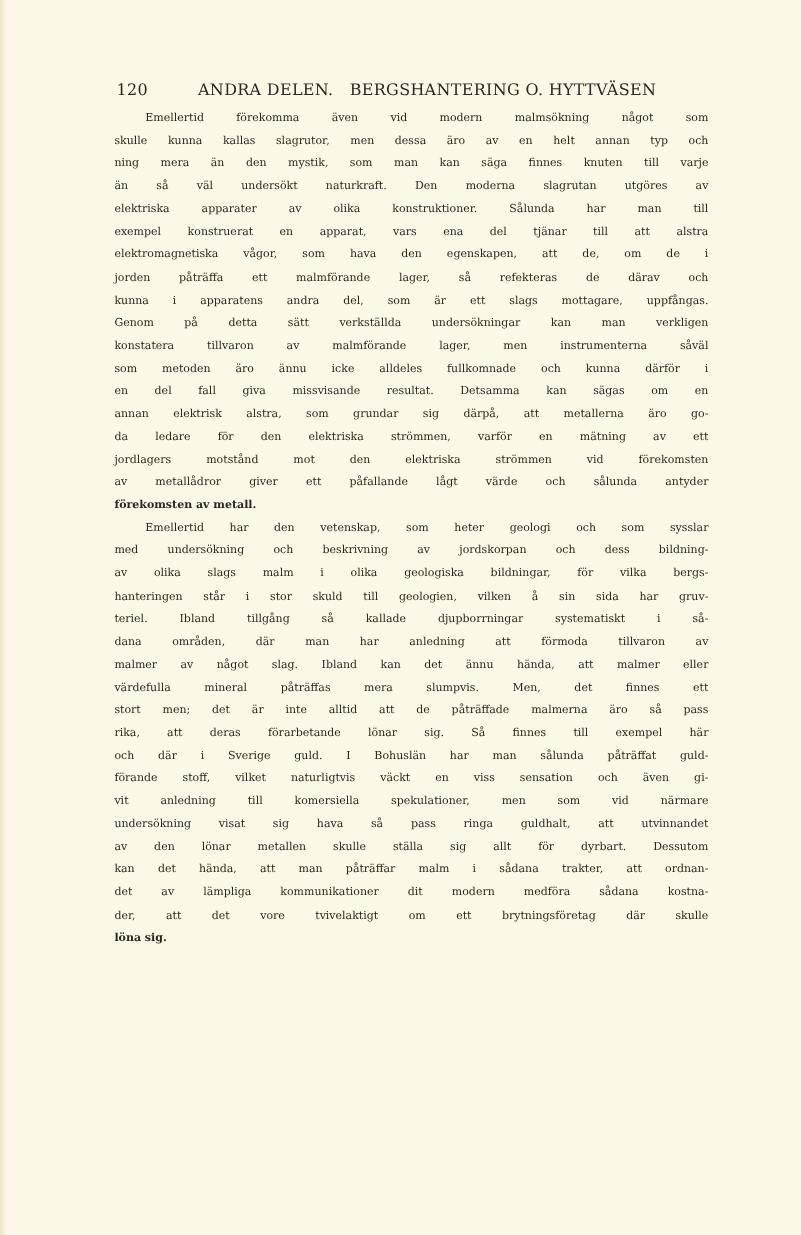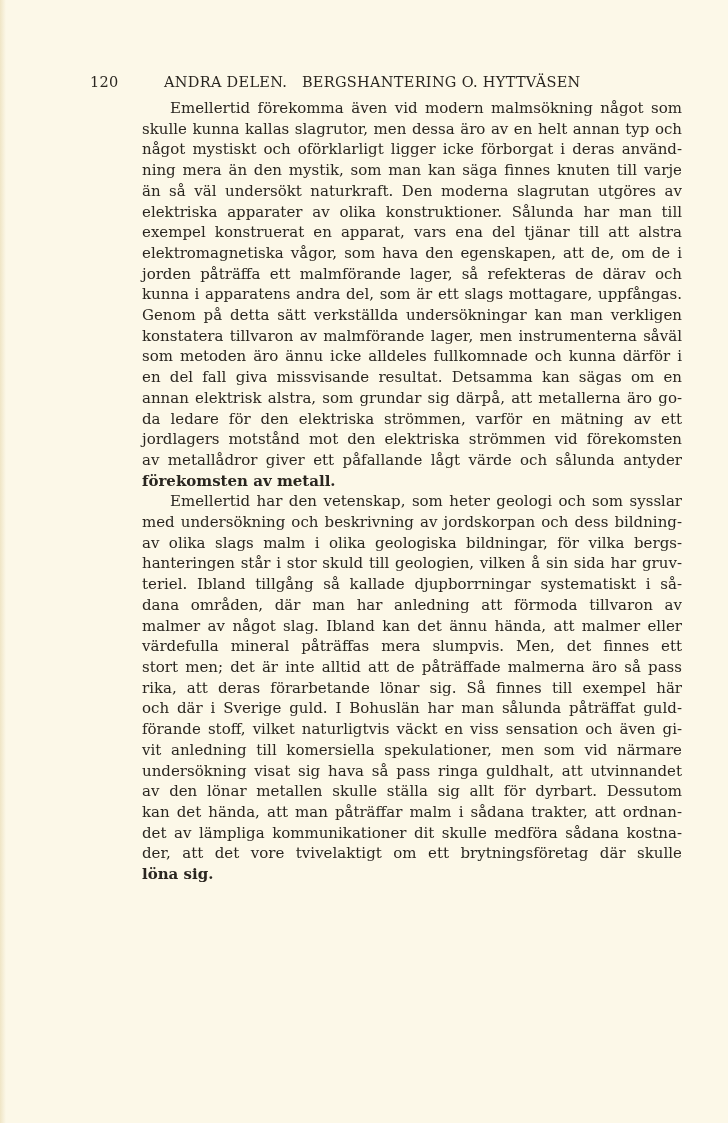--- a/index.html
+++ b/index.html
@@ -8,27 +8,27 @@
     background: #fcf8e8;
     position: relative; overflow: hidden;
     font-family: "DejaVu Serif", "Liberation Serif", serif;
     color: #2a2620;
   }
   .page-edge {
     position: absolute; left: 0; top: 0; width: 6px; height: 1123px;
     background: linear-gradient(to right, #efe5c6, #fcf8e8);
   }
   .header {
-    position: absolute; top: 74px; left: 90px; width: 520px;
+    position: absolute; top: 74px; left: 106px; width: 520px;
     font-size: 14.5px; letter-spacing: 0.3px; white-space: nowrap;
   }
   .header .pno { display: inline-block; width: 74px; }
   .body-text {
     position: absolute; top: 98px; left: 104px; width: 540px;
-    font-size: 15px; line-height: 20.7px; margin-left: 38px;
+    font-size: 10px; line-height: 20.7px;
   }
   .line {
     display: block; white-space: nowrap;
     text-align: justify; text-align-last: justify;
   }
   .line.indent { text-indent: 28px; }
   .line.last { text-align-last: left; font-weight: bold; }
 </style>
 </head>
 <body>
@@ -36,21 +36,20 @@
 <div class="page-edge"></div>
 
 <div class="header">
   <span class="pno">120</span><span style="white-space:pre">ANDRA DELEN.   BERGSHANTERING O. HYTTVÄSEN</span>
 </div>
 
 <div class="body-text">
   <div>
     <span class="line indent">Emellertid förekomma även vid modern malmsökning något som</span>
     <span class="line">skulle kunna kallas slagrutor, men dessa äro av en helt annan typ och</span>
-    <span class="line">något mystiskt och oförklarligt ligger icke förborgat i deras använd-</span>
     <span class="line">ning mera än den mystik, som man kan säga finnes knuten till varje</span>
     <span class="line">än så väl undersökt naturkraft. Den moderna slagrutan utgöres av</span>
     <span class="line">elektriska apparater av olika konstruktioner. Sålunda har man till</span>
     <span class="line">exempel konstruerat en apparat, vars ena del tjänar till att alstra</span>
     <span class="line">elektromagnetiska vågor, som hava den egenskapen, att de, om de i</span>
     <span class="line">jorden påträffa ett malmförande lager, så refekteras de därav och</span>
     <span class="line">kunna i apparatens andra del, som är ett slags mottagare, uppfångas.</span>
     <span class="line">Genom på detta sätt verkställda undersökningar kan man verkligen</span>
     <span class="line">konstatera tillvaron av malmförande lager, men instrumenterna såväl</span>
     <span class="line">som metoden äro ännu icke alldeles fullkomnade och kunna därför i</span>
@@ -71,17 +70,17 @@
     <span class="line">malmer av något slag. Ibland kan det ännu hända, att malmer eller</span>
     <span class="line">värdefulla mineral påträffas mera slumpvis. Men, det finnes ett</span>
     <span class="line">stort men; det är inte alltid att de påträffade malmerna äro så pass</span>
     <span class="line">rika, att deras förarbetande lönar sig. Så finnes till exempel här</span>
     <span class="line">och där i Sverige guld. I Bohuslän har man sålunda påträffat guld-</span>
     <span class="line">förande stoff, vilket naturligtvis väckt en viss sensation och även gi-</span>
     <span class="line">vit anledning till komersiella spekulationer, men som vid närmare</span>
     <span class="line">undersökning visat sig hava så pass ringa guldhalt, att utvinnandet</span>
     <span class="line">av den lönar metallen skulle ställa sig allt för dyrbart. Dessutom</span>
     <span class="line">kan det hända, att man påträffar malm i sådana trakter, att ordnan-</span>
-    <span class="line">det av lämpliga kommunikationer dit skulle medföra sådana kostna-</span>
+    <span class="line">det av lämpliga kommunikationer dit modern medföra sådana kostna-</span>
     <span class="line">der, att det vore tvivelaktigt om ett brytningsföretag där skulle</span>
     <span class="line last">löna sig.</span>
   </div>
 </div>
 
 </body></html>

